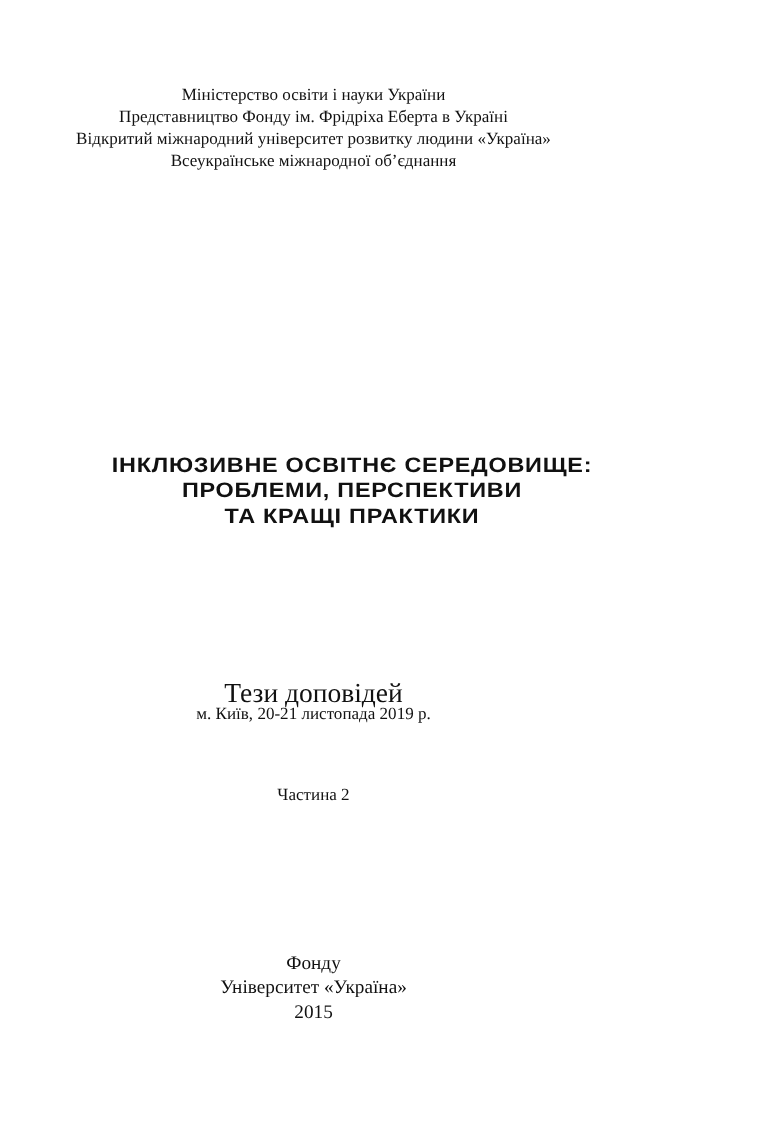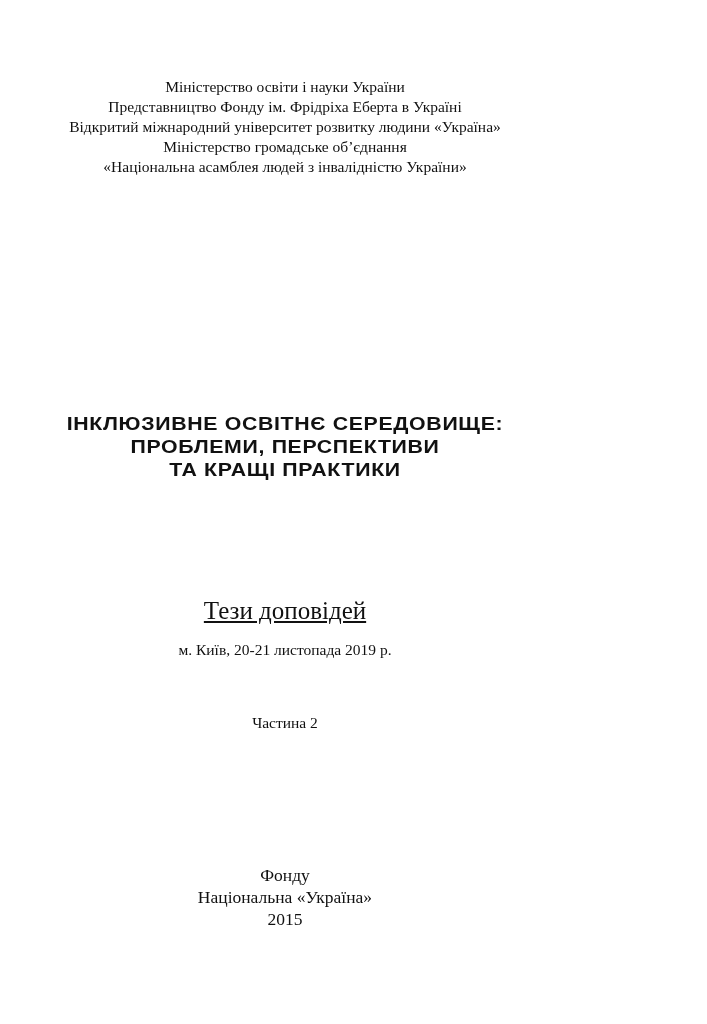--- a/index.html
+++ b/index.html
@@ -38,27 +38,27 @@
       font-size: 15.5px;
       line-height: 20px;
     }
     .orgs div { white-space: nowrap; }
     .title {
       top: 412px;
       font-size: 19px;
       font-weight: bold;
       line-height: 23px;
       letter-spacing: 0.6px;
+      padding-left: 35px;
     }
     .title div { white-space: nowrap; transform: scaleX(1.12); transform-origin: center; }
     .subtitle {
-      top: 596px;
+      top: 616px;
       font-size: 25px;
       line-height: 30px;
-      text-decoration: underline;
     }
     .conf {
       top: 640px;
       font-size: 15.5px;
       line-height: 20px;
     }
     .part {
       top: 713px;
       font-size: 15.5px;
       line-height: 20px;
@@ -71,37 +71,36 @@
   </style>
 </head>
 <body>
 
 <div class="page">
 
   <div class="block serif orgs">
     <div>Міністерство освіти і науки України</div>
     <div>Представництво Фонду ім. Фрідріха Еберта в Україні</div>
     <div>Відкритий міжнародний університет розвитку людини «Україна»</div>
-    <div>Міністерство громадське об’єднання</div>
-    <div>«Національна асамблея людей з інвалідністю України»</div>
+    <div>Всеукраїнське міжнародної об’єднання</div>
   </div>
 
   <div class="block sans title">
     <div>ІНКЛЮЗИВНЕ ОСВІТНЄ СЕРЕДОВИЩЕ:</div>
     <div>ПРОБЛЕМИ, ПЕРСПЕКТИВИ</div>
     <div>ТА КРАЩІ ПРАКТИКИ</div>
   </div>
 
   <div class="block serif subtitle">Тези доповідей</div>
 
   <div class="block serif conf">
     <div>м. Київ, 20-21 листопада 2019 р.</div>
   </div>
 
   <div class="block serif part">Частина 2</div>
 
   <div class="block serif imprint">
     <div>Фонду</div>
-    <div>Національна «Україна»</div>
+    <div>Університет «Україна»</div>
     <div>2015</div>
   </div>
 
 </div>
 
 </body></html>

